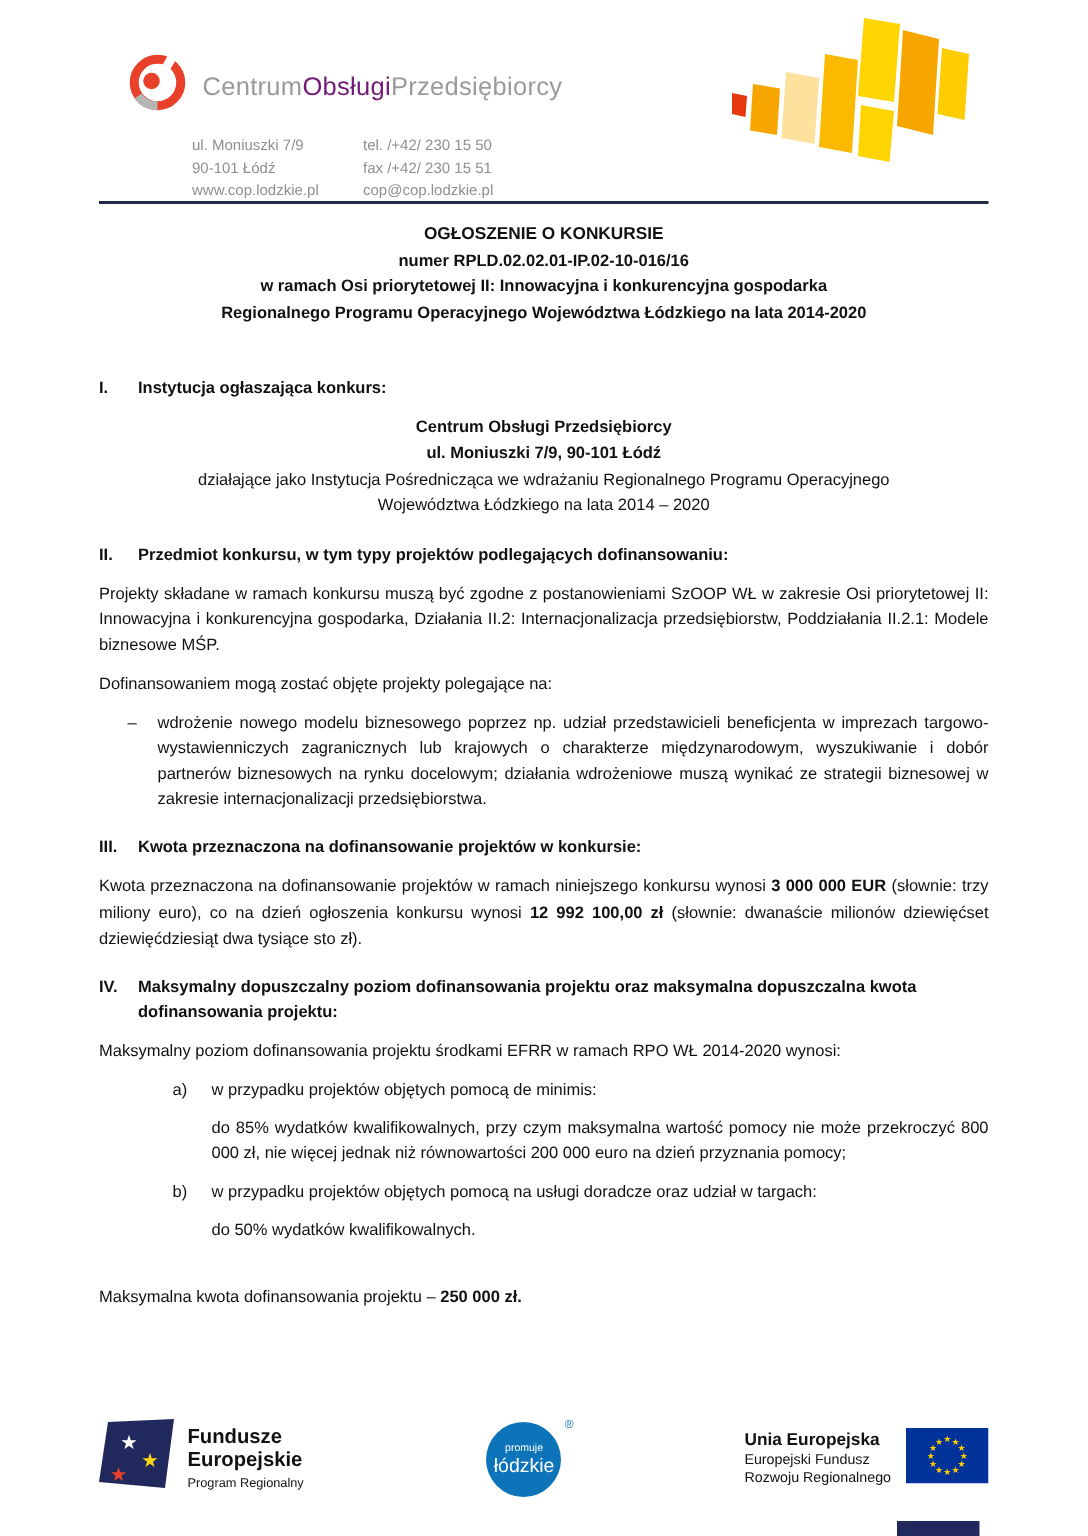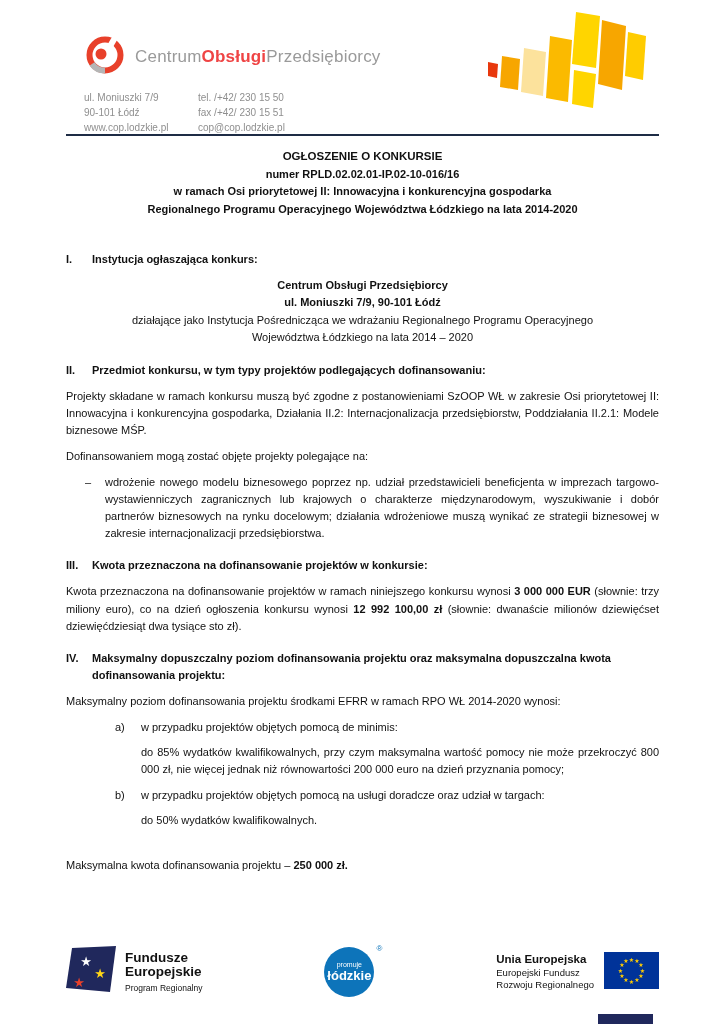--- a/index.html
+++ b/index.html
@@ -11,23 +11,23 @@
     font-family:"Liberation Sans", sans-serif;
     color:#111;
     overflow:hidden;
     margin:0 auto;
   }
 
   
   .logo-row { position:absolute; left:84px; top:34px; display:flex; align-items:center; gap:9px; }
   .logo-text { font-size:17px; letter-spacing:.2px; white-space:nowrap; }
   .logo-text .grey { color:#9a9a9a; }
-  .logo-text .orange { color:#ef4444; font-weight:bold; }
-
-  .addr-col { position:absolute; top:90px; font-size:10px; color:#8f8f8f; line-height:1.5; }
+  .logo-text .orange { color:#701a75; font-weight:normal; }
+
+  .addr-col { position:absolute; top:90px; font-size:10px; color:#8f8f8f; line-height:1.5;margin-left:44px; }
   .addr-col.c1 { left:84px; }
   .addr-col.c2 { left:198px; }
 
   .mosaic { position:absolute; left:488px; top:10px; }
 
   .header-rule { position:absolute; left:66px; top:134px; width:593px; height:2px; background:#1e2c45; }
 
   
   .doc { position:absolute; left:66px; top:148px; width:593px; font-size:11px; line-height:1.55; }
   .center { text-align:center; }
@@ -58,21 +58,21 @@
   .fe-block { display:flex; align-items:center; gap:9px; }
   .fe-text { line-height:1.08; }
   .fe-text .big { font-size:13.5px; font-weight:bold; }
   .fe-text .small { font-size:8.5px; margin-top:4px; }
 
   .badge-zone { flex:1; display:flex; justify-content:center; }
   .lodzkie-badge { position:relative; width:50px; height:50px; border-radius:50%;
     background:#0d74ba; color:#fff; display:flex; flex-direction:column;
     align-items:center; justify-content:center; }
   .lodzkie-badge .promuje { font-size:7px; }
-  .lodzkie-badge .lodzkie { font-size:13px; font-weight:bold; }
+  .lodzkie-badge .lodzkie { font-size:13px; font-weight:normal; }
   .lodzkie-badge .reg { position:absolute; top:-3px; right:-8px; font-size:8px; color:#0d74ba; }
 
   .eu-block { display:flex; align-items:center; gap:10px; }
   .eu-text { line-height:1.3; }
   .eu-text .big { font-size:11.5px; font-weight:bold; }
   .eu-text .small { font-size:9.5px; }
 
   .bottom-artifact { position:absolute; left:598px; top:1014px; width:55px; height:10px; background:#20285c; }
 </style>
 </head>

